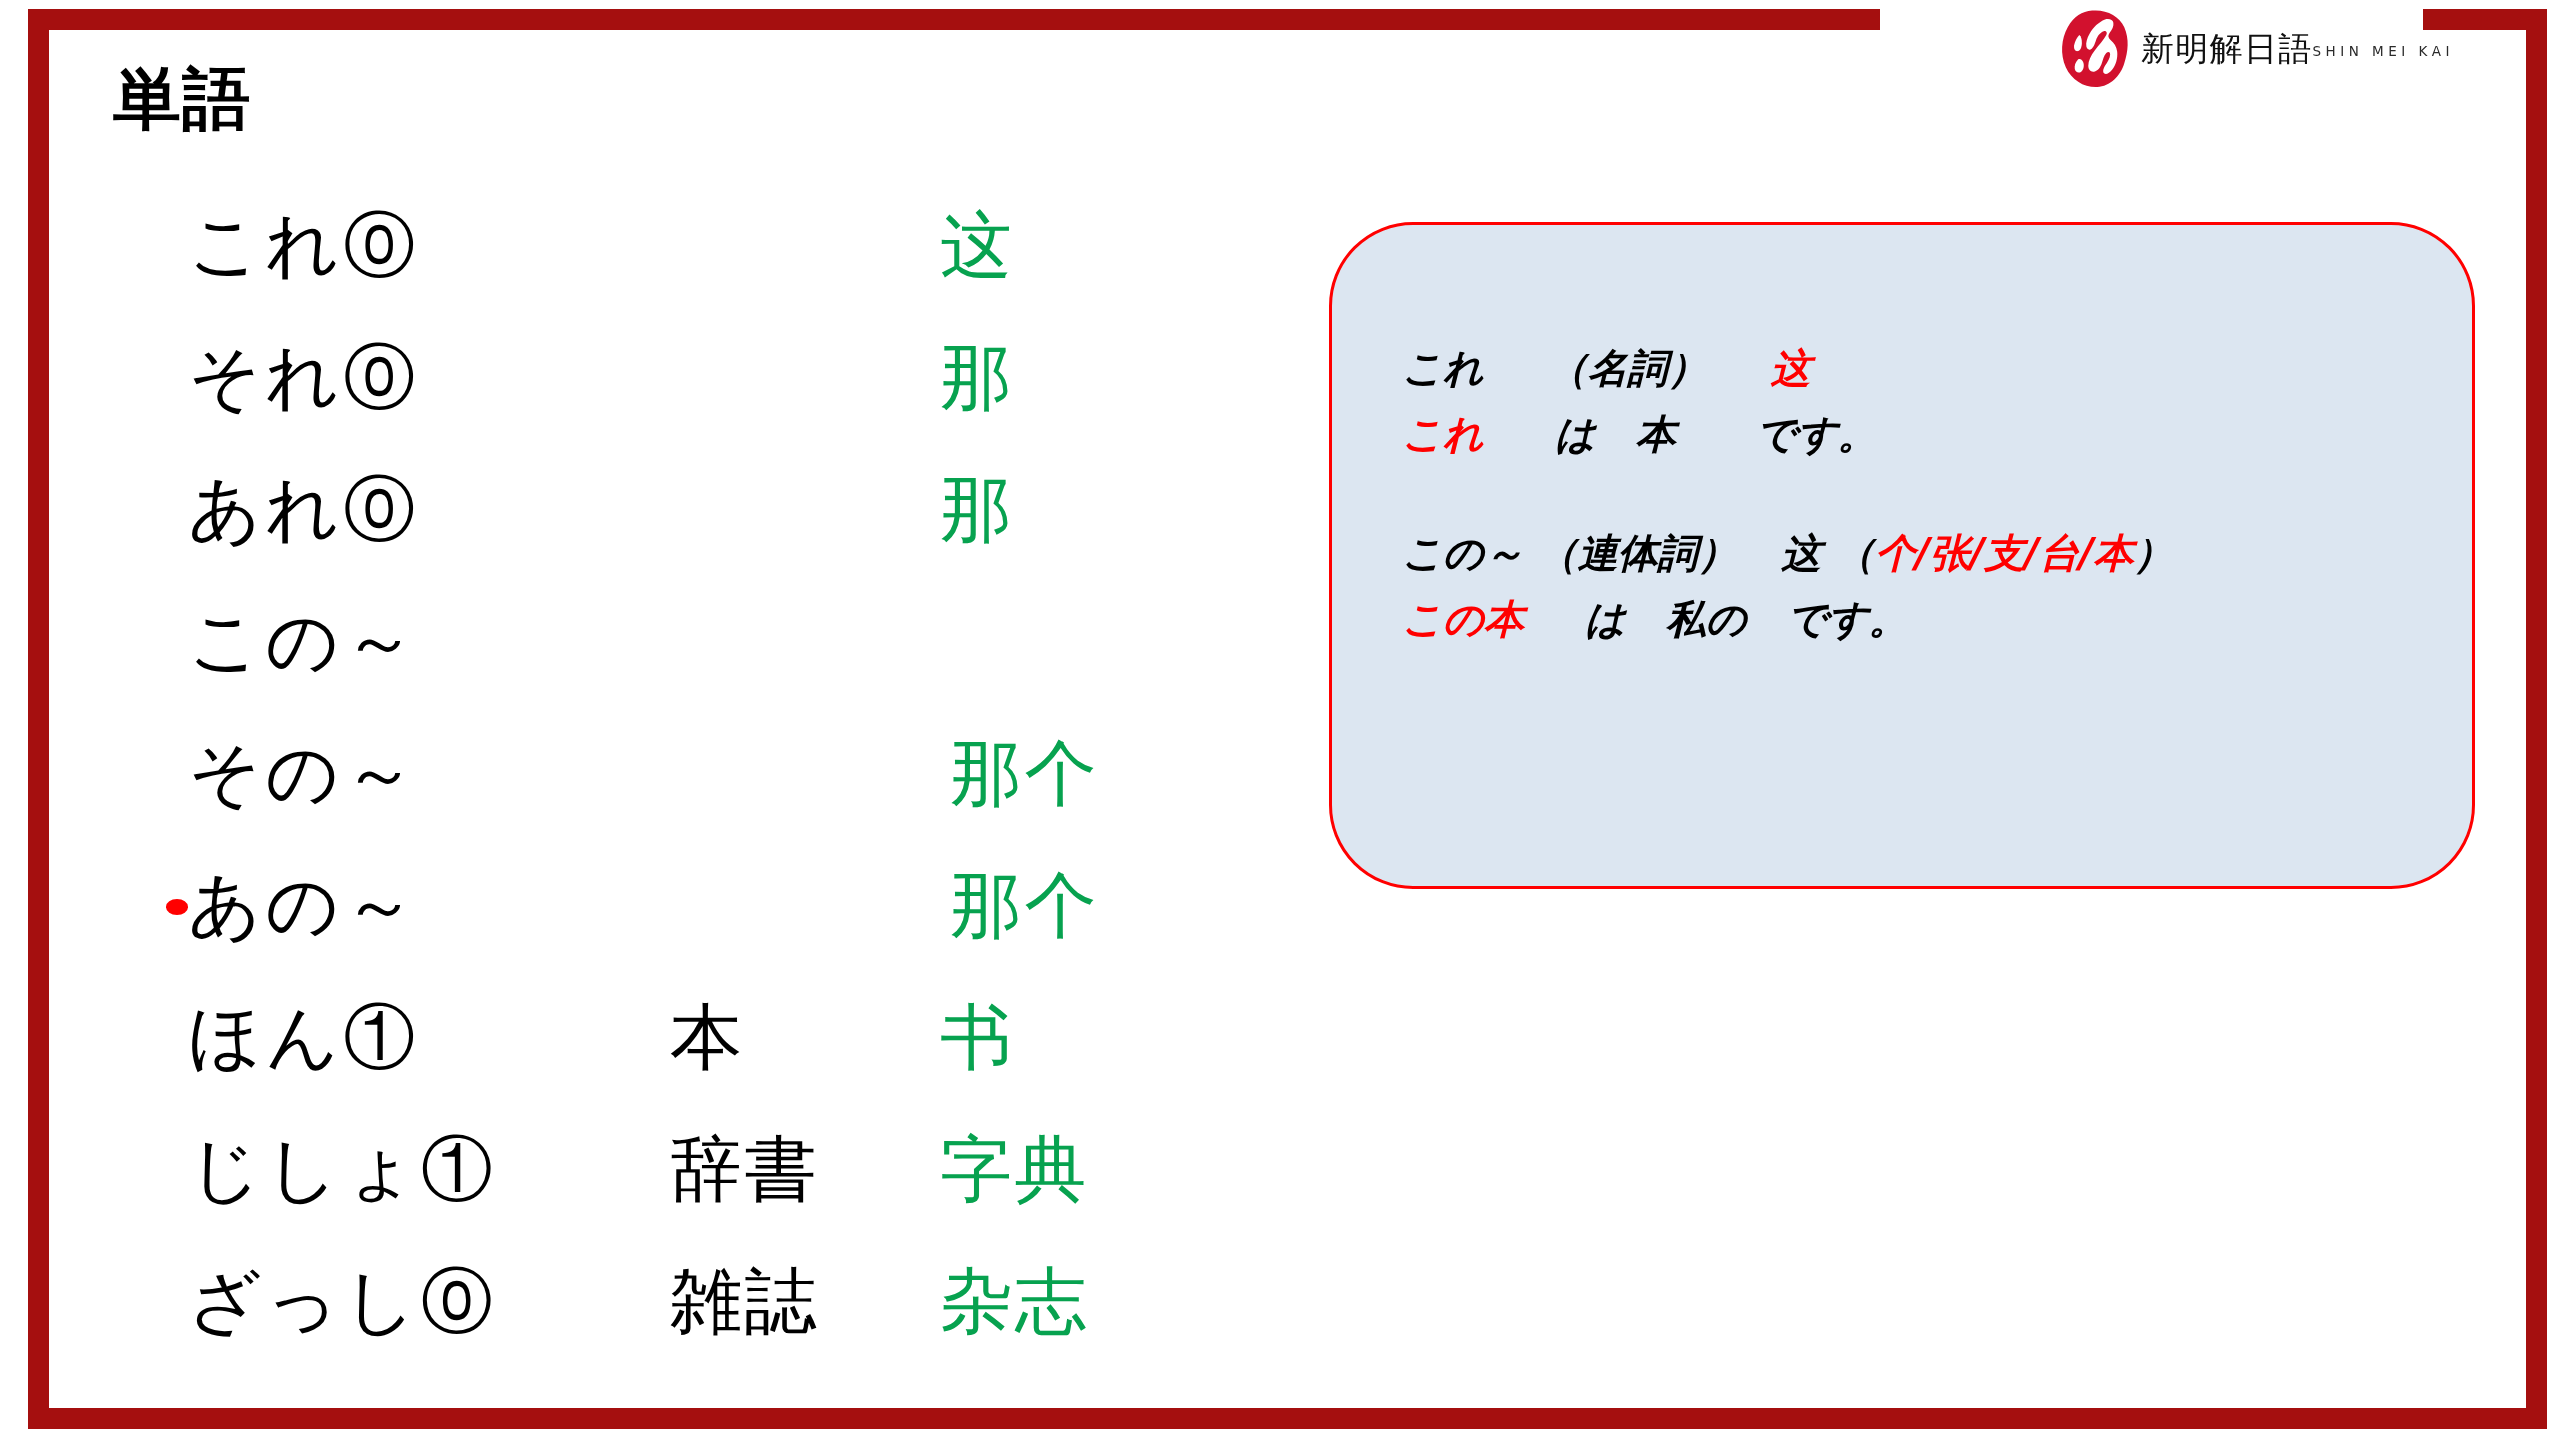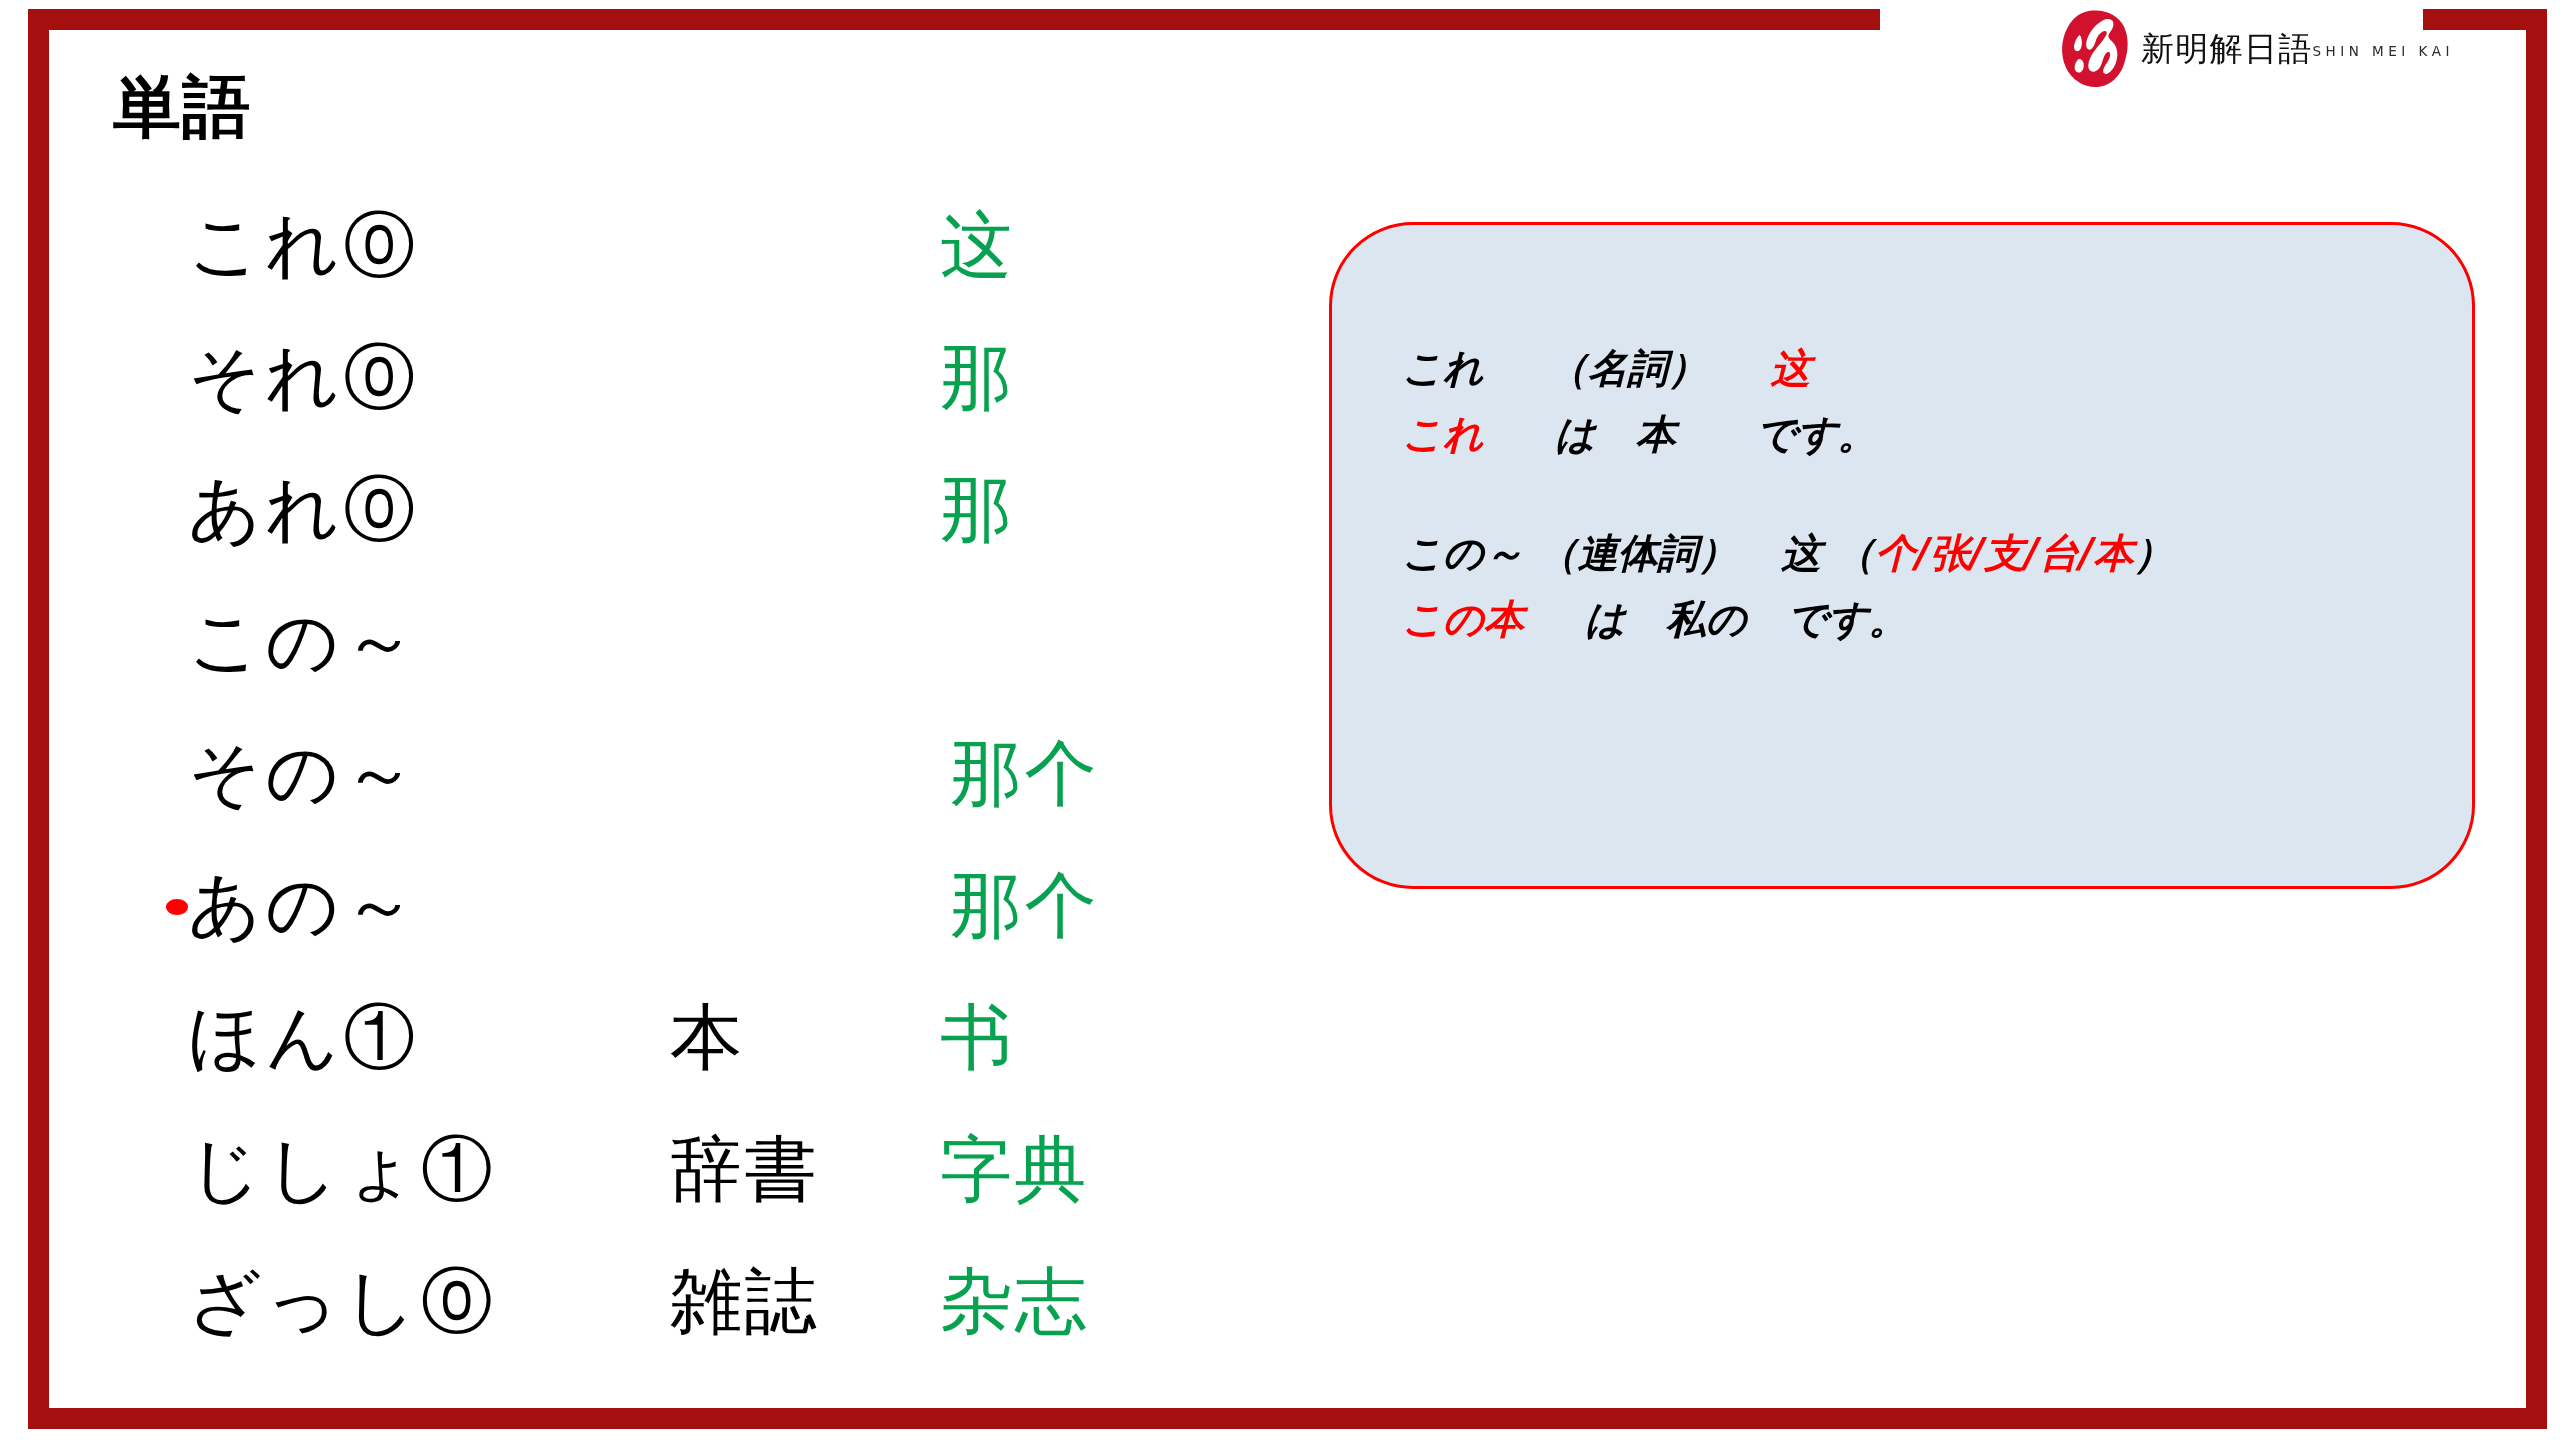--- a/index.html
+++ b/index.html
@@ -66,21 +66,20 @@
   #page-title {
     position: absolute;
     left: 113px;
     top: 62px;
     font-family: "DejaVu Sans", "Liberation Sans", sans-serif;
     font-weight: bold;
     font-size: 68px;
     line-height: 1.1;
     color: #000000;
     letter-spacing: 1.3px;
-    margin-top: 8px;
   }
 
   
   #vocab-list {
     position: absolute;
     left: 0;
     top: 193px;
     width: 1224px;
   }
   .vocab-row {

